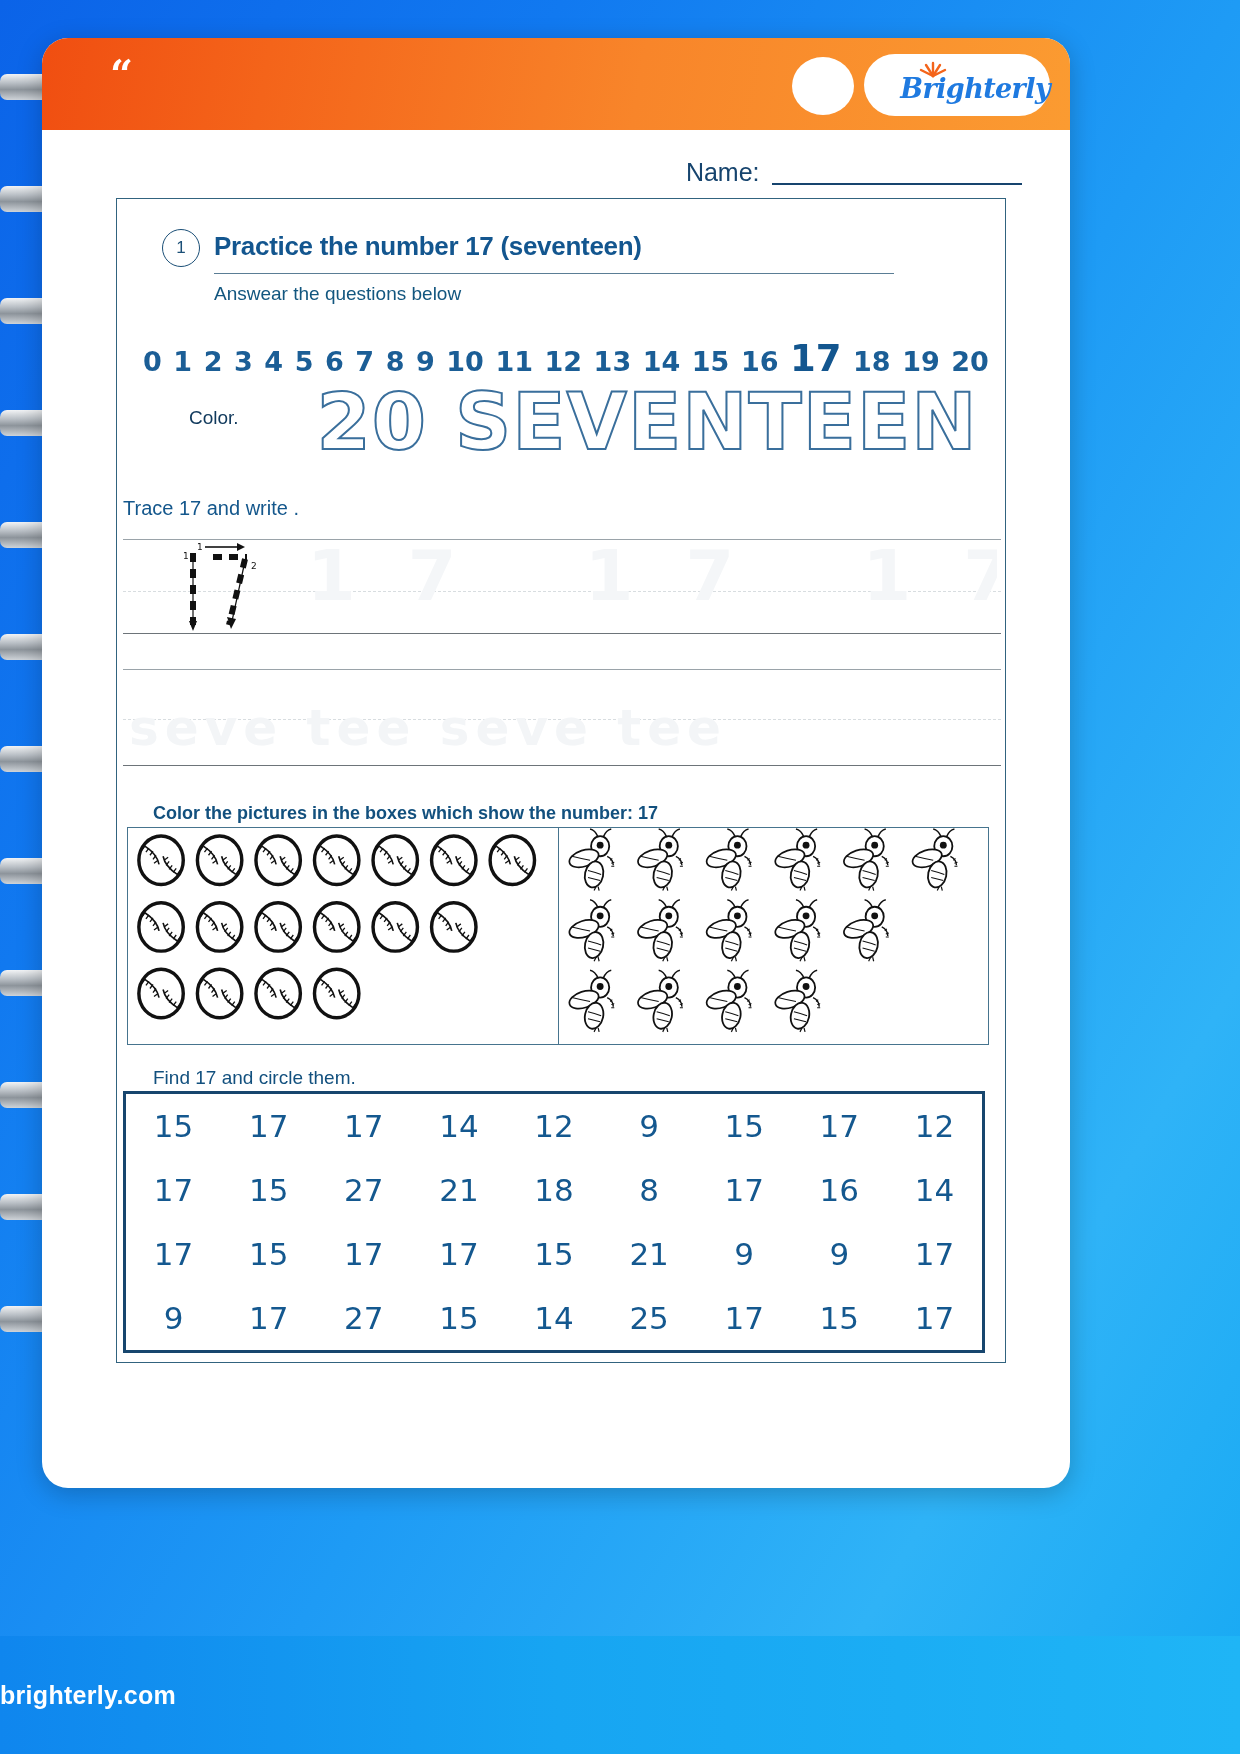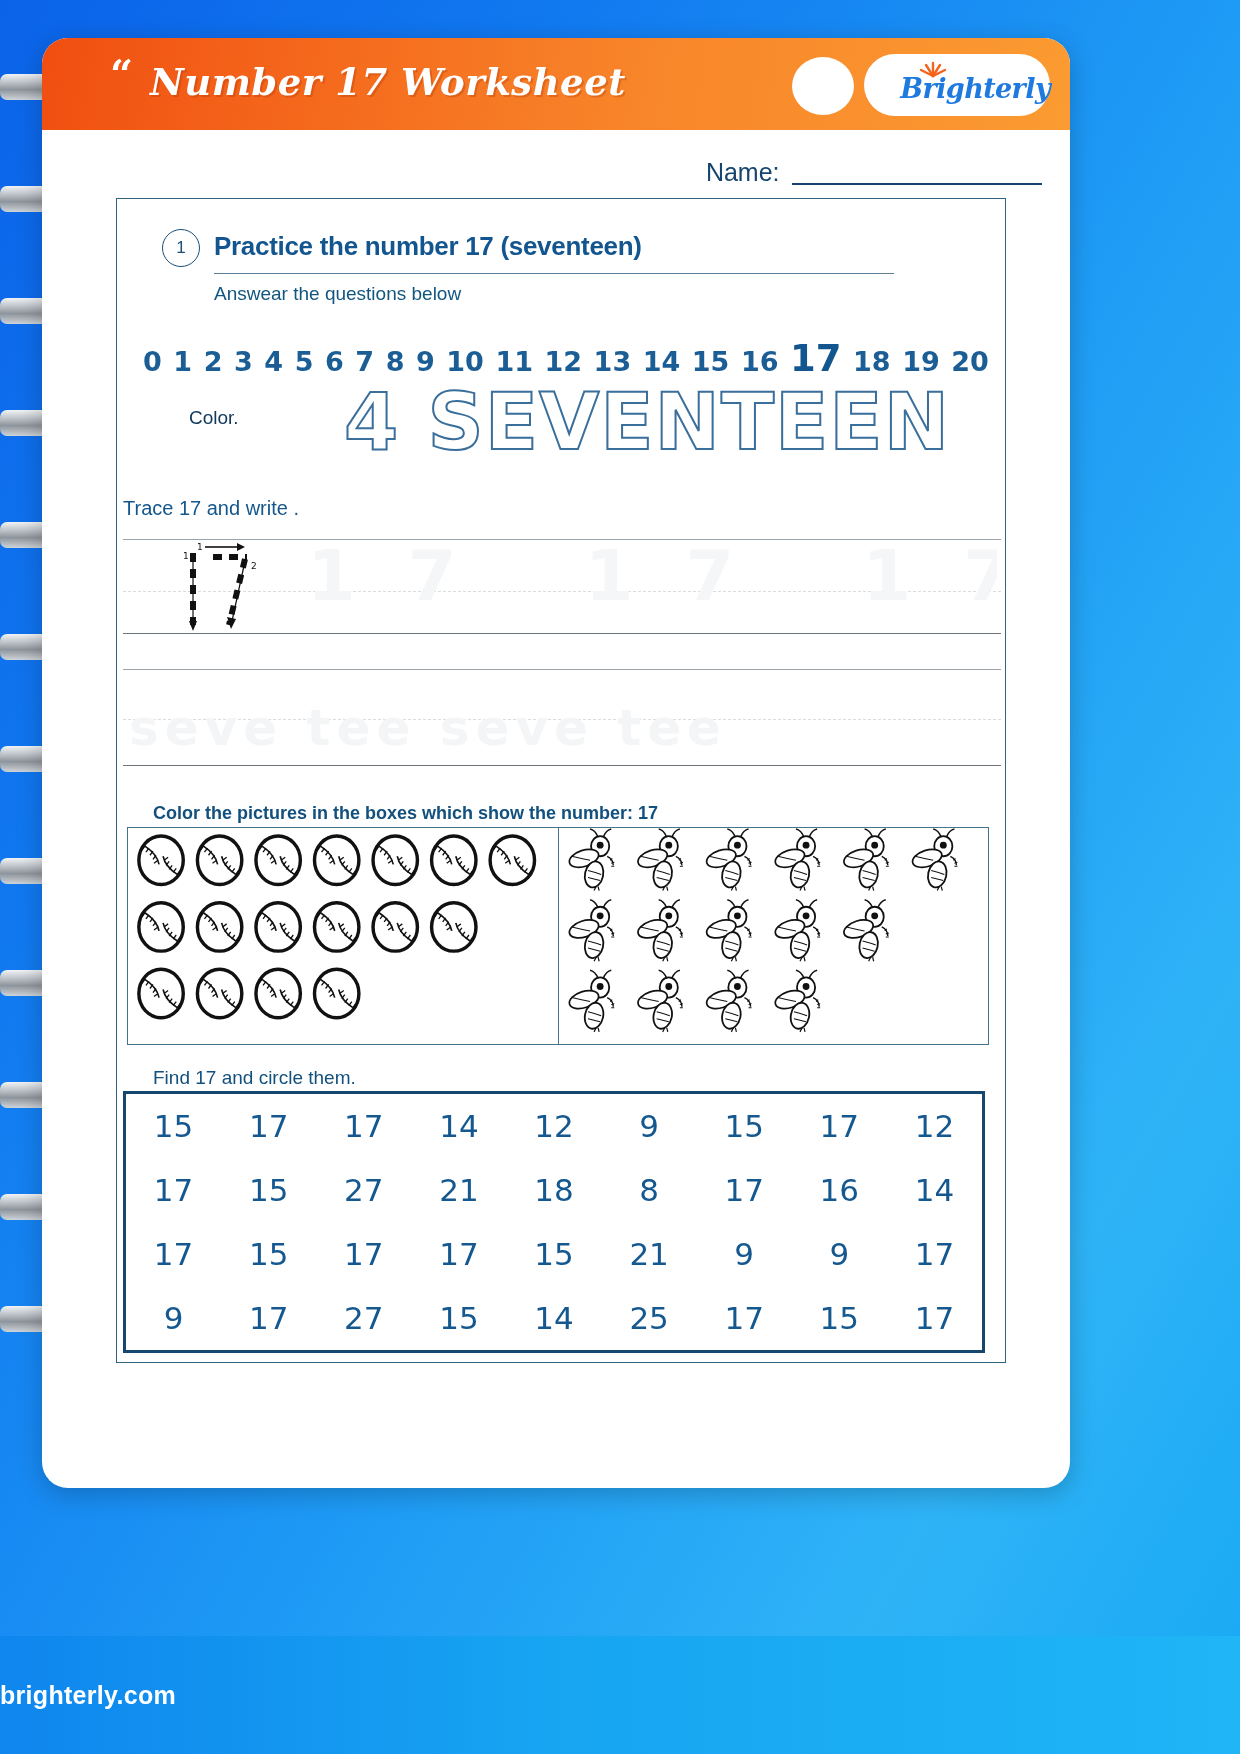--- a/index.html
+++ b/index.html
@@ -39,21 +39,21 @@
     background:#fff; border-radius:31px;
     display:flex; align-items:center; justify-content:flex-end;
   }
   #logo-text {
     font-family:"DejaVu Serif", serif; font-style:italic; font-weight:bold;
     font-size:27px; color:#1f7ae0; letter-spacing:-.6px; position:relative; top:3px;
   }
   #logo-sun { position:absolute; left:52px; top:6px; width:34px; height:20px; }
 
   
-  #name-row { position:absolute; left:0; top:120px; width:1028px; text-align:right; padding-right:28px;}
+  #name-row { position:absolute; left:0; top:120px; width:1028px; text-align:right; padding-right:48px;}
   #name-label { font-size:25px; color:#16446e; font-weight:normal; }
   #name-line { display:inline-block; width:250px; border-bottom:2px solid #16446e;
                height:22px; vertical-align:-4px; margin-left:8px;}
 
   
   #frame {
     position:absolute; left:74px; top:160px; width:890px; height:1165px;
     border:1.5px solid #31637f;
   }
 
@@ -216,21 +216,20 @@
         <ellipse cx="88" cy="19" rx="14" ry="19" fill="none" stroke="#6b7279" stroke-width="7"></ellipse>
       </g>
     </g>
   </svg>
 </div>
 
 <div id="sheet">
 
   <div id="header">
     <span id="quote">“</span>
-    <span id="h-title">Number 17 Worksheet</span>
     <div id="h-circle"></div>
     <div id="h-logo">
       <svg id="logo-sun" viewBox="0 0 34 20">
         <g stroke="#f4641a" stroke-width="2.4" stroke-linecap="round">
           <line x1="17" y1="16" x2="17" y2="3"></line>
           <line x1="17" y1="16" x2="10" y2="5"></line>
           <line x1="17" y1="16" x2="24" y2="5"></line>
           <line x1="17" y1="16" x2="5" y2="10"></line>
           <line x1="17" y1="16" x2="29" y2="10"></line>
         </g>
@@ -269,21 +268,21 @@
         <span class="n">14</span>
         <span class="n">15</span>
         <span class="n">16</span>
         <span class="n hl">17</span>
         <span class="n">18</span>
         <span class="n">19</span>
         <span class="n">20</span>
       </div>
 
     <div id="color-lbl">Color.</div>
-    <div id="outline-word">4 SEVENTEEN</div>
+    <div id="outline-word">20 SEVENTEEN</div>
 
     <div id="trace-lbl">Trace 17 and write .</div>
 
     <div class="trace-block tb-top" style="top:340px;"></div>
     <div class="trace-block tb-mid" style="top:392px;"></div>
     <div class="trace-block tb-bot" style="top:434px;"></div>
 
     <svg id="trace17-art" viewBox="0 0 120 96">
 
       <g stroke="#111" stroke-width="1.6" fill="none">

